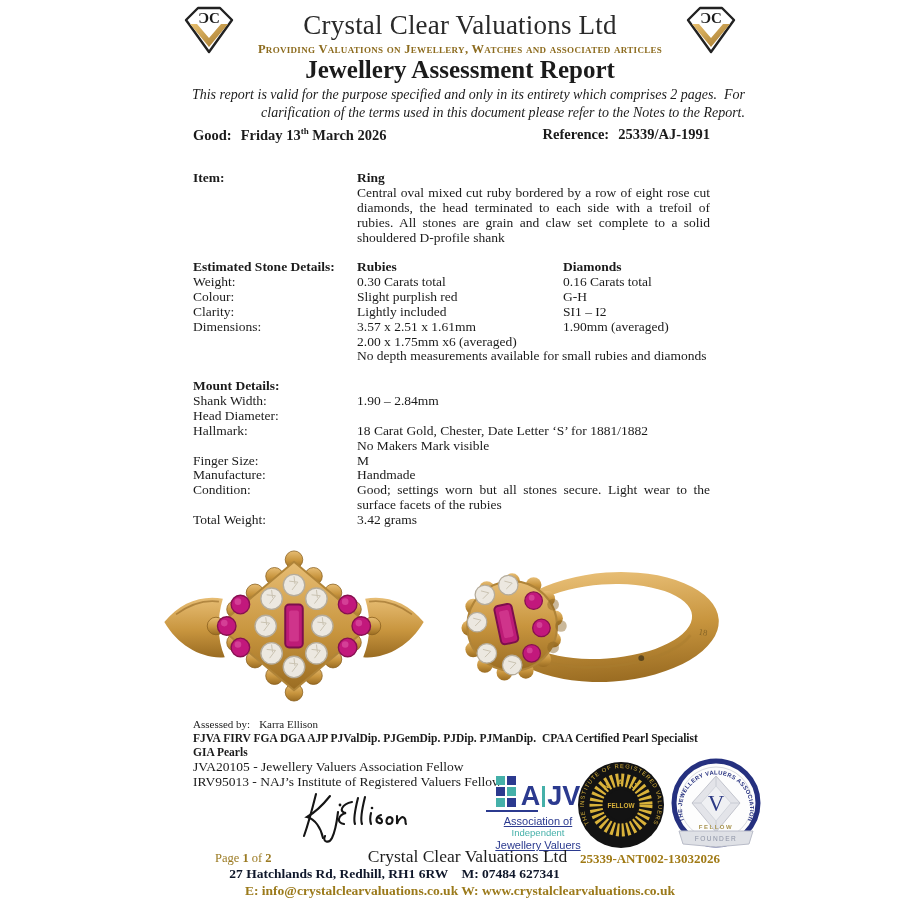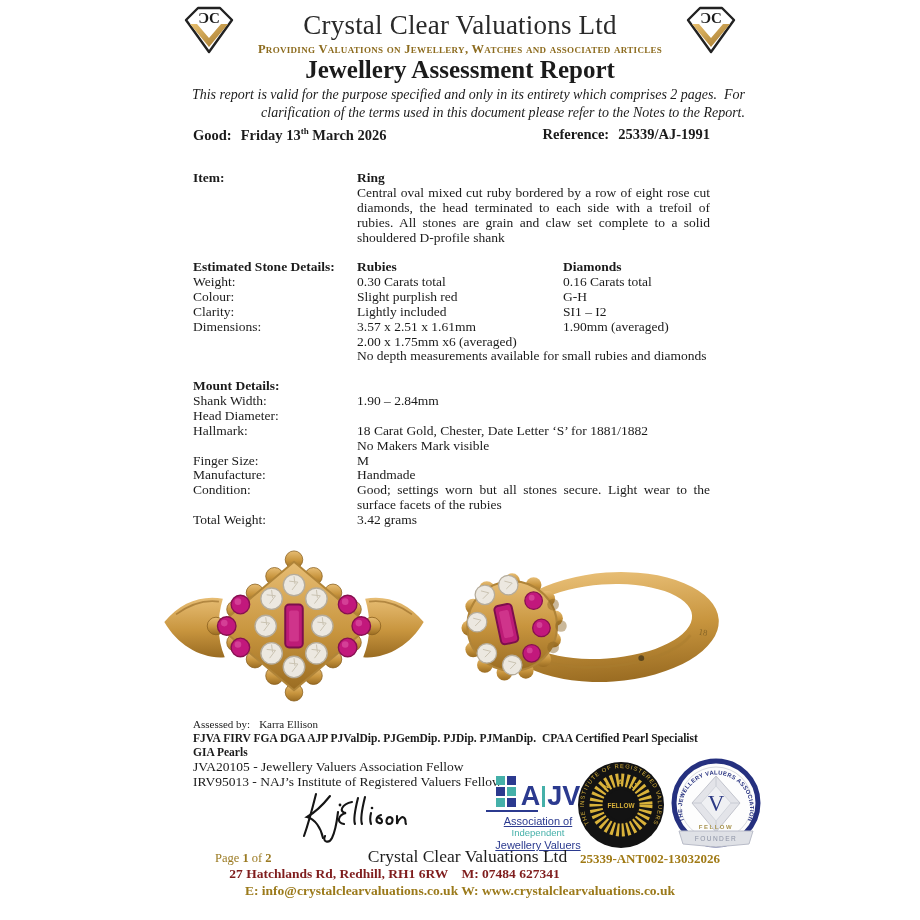--- a/index.html
+++ b/index.html
@@ -47,21 +47,21 @@
   .aijv-underline { width:52px; height:2px; background:#2b3a8f; margin:1px auto 3px 6px; }
   .aijv-l1,.aijv-l3 { font-size:11px; color:#2b3a8f; line-height:12px;text-decoration:underline; }
   .aijv-l2 { font-size:9.5px; color:#45b0a9; line-height:12px; }
   .naj-badge { position:absolute; top:761px; left:577px; }
   .jva-badge { position:absolute; top:758px; left:669px; }
   
   .footer-row { position:absolute; top:846px; left:215px; width:505px; height:22px; }
   .footer-page { position:absolute; left:0; top:5px; font-size:12.5px; color:#9b7a22; }
   .footer-company { position:absolute; left:0; right:0; text-align:center; top:0; font-size:17.5px; color:#1e1e1e; }
   .footer-ref { position:absolute; right:0; top:5px; font-size:13px; font-weight:bold; color:#a07a15; }
-  .footer-line2 { position:absolute; top:866px; left:0; width:789px; text-align:center; font-size:13.5px; font-weight:bold; color:#7f1d1d; white-space:pre-wrap; }
+  .footer-line2 { position:absolute; top:866px; left:0; width:789px; text-align:center; font-size:13.5px; font-weight:bold; color:#0f172a; white-space:pre-wrap; }
   .footer-line3 { position:absolute; top:883px; left:0; width:920px; text-align:center; font-size:13.5px; font-weight:bold; color:#9b7a1b; }
 </style>
 </head>
 <body>
 
 <div class="page">
 
   <div class="header">
     <svg width="62" height="54" viewBox="0 0 62 54">
       <defs>

